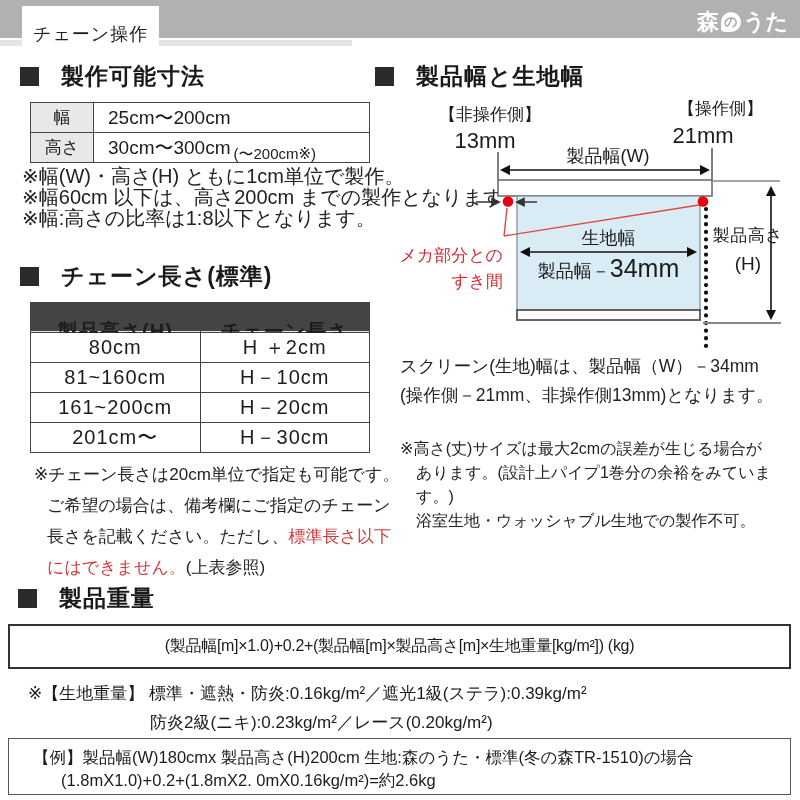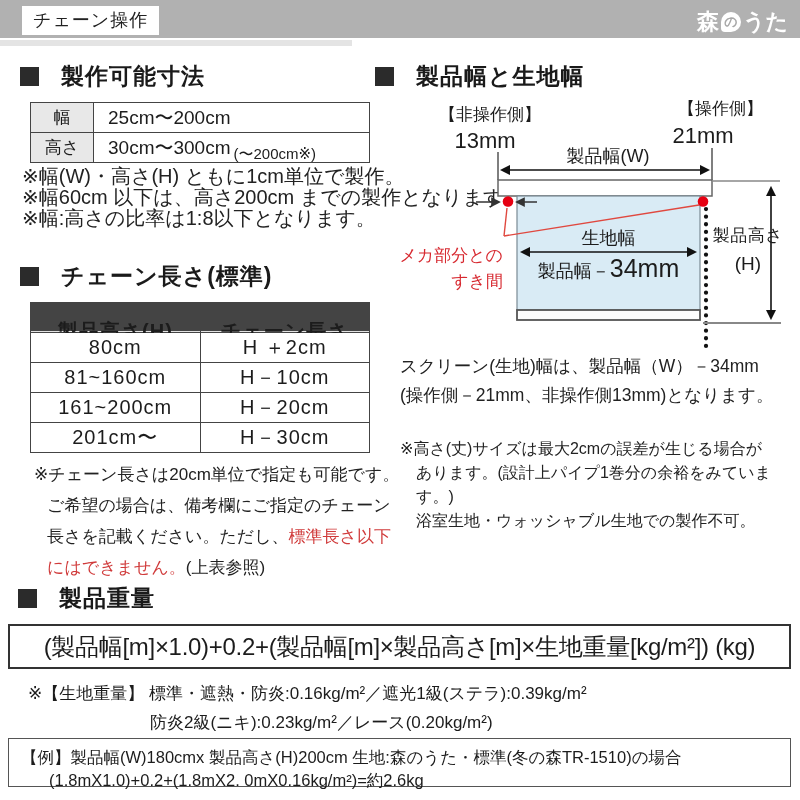--- a/index.html
+++ b/index.html
@@ -3,21 +3,21 @@
 <meta charset="utf-8">
 <style>
   * { margin:0; padding:0; box-sizing:border-box; }
   html,body { background:#fff; }
   body { font-family:"Liberation Sans","DejaVu Sans",sans-serif; color:#1c1c1c; }
   .page { position:relative; width:800px; height:800px; background:#ffffff; overflow:hidden; }
 
   
   .topbar { position:absolute; left:0; top:0; width:800px; height:38px; background:#b1b1b1; }
   .topbar-shadow { position:absolute; left:0; top:40px; width:352px; height:6px; background:#e4e4e4; }
-  .op-box { position:absolute; left:22px; top:6px; background:#ffffff; padding:2px 11px 3px; font-size:18px; color:#222; letter-spacing:1px; }
+  .op-box { position:absolute; left:22px; top:6px; background:#ffffff; padding:16px 11px 3px; font-size:18px; color:#222; letter-spacing:1px; }
   .brand { position:absolute; right:12px; top:7px; color:#ffffff; font-size:22px; font-weight:bold; display:flex; align-items:center; gap:1px; }
   .leaf { width:20px; height:20px; border-radius:50% 50% 50% 4px; background:#ffffff; color:#a8a8a8; font-size:13px; font-weight:bold; display:flex; align-items:center; justify-content:center; margin:0 1px; }
 
   
   .h { position:absolute; display:flex; align-items:center; gap:22px; font-size:23px; font-weight:bold; color:#1a1a1a; letter-spacing:1px; }
   .h .sq { width:19px; height:19px; background:#2b2b2b; flex:0 0 auto; }
 
   
   .tbl { position:absolute; display:grid; gap:1px; background:#444; border:1px solid #444; }
   .tbl .c { background:#fff; display:flex; align-items:center; justify-content:center; }
@@ -47,24 +47,24 @@
   .lbl-formula b { font-size:25px; font-weight:normal; }
   .lbl-ph { left:336px; top:129px; width:74px; font-size:17px; letter-spacing:0.5px; }
   .lbl-phu { left:336px; top:158px; width:74px; font-size:19px; }
   .lbl-mech { left:0px; top:148px; width:128px; text-align:right; font-size:17px; line-height:26px; color:#d7282f; }
 
   .desc { position:absolute; left:400px; top:352px; font-size:17.5px; line-height:29px; color:#222; }
   .notes3 { position:absolute; left:400px; top:437px; font-size:16px; line-height:24px; color:#222; }
   .notes3 .ind { padding-left:16px; }
 
   
-  .formula-box { position:absolute; left:8px; top:624px; width:783px; height:45px; border:2px solid #333; display:flex; align-items:center; justify-content:center; font-size:24px; letter-spacing:-0.3px; background:#fff; }
+  .formula-box { position:absolute; left:8px; top:624px; width:783px; height:45px; border:2px solid #333; display:flex; align-items:center; justify-content:center; font-size:16px; letter-spacing:-0.3px; background:#fff; }
   .fw1 { position:absolute; left:28px; top:682px; font-size:17px; }
   .fw2 { position:absolute; left:150px; top:711px; font-size:17px; }
-  .example-box { position:absolute; left:8px; top:738px; width:783px; height:49px; border:1.5px solid #555; padding:7px 12px; font-size:16.5px; line-height:23px; background:#fff; }
+  .example-box { position:absolute; left:8px; top:738px; width:783px; height:57px; border:1.5px solid #555; padding:7px 24px; font-size:16.5px; line-height:23px; background:#fff; }
   .example-box .l2 { padding-left:28px; }
 </style>
 </head>
 <body>
 
 <div class="page">
 
   <div class="topbar"></div>
   <div class="topbar-shadow"></div>
   <div class="op-box">チェーン操作</div>

